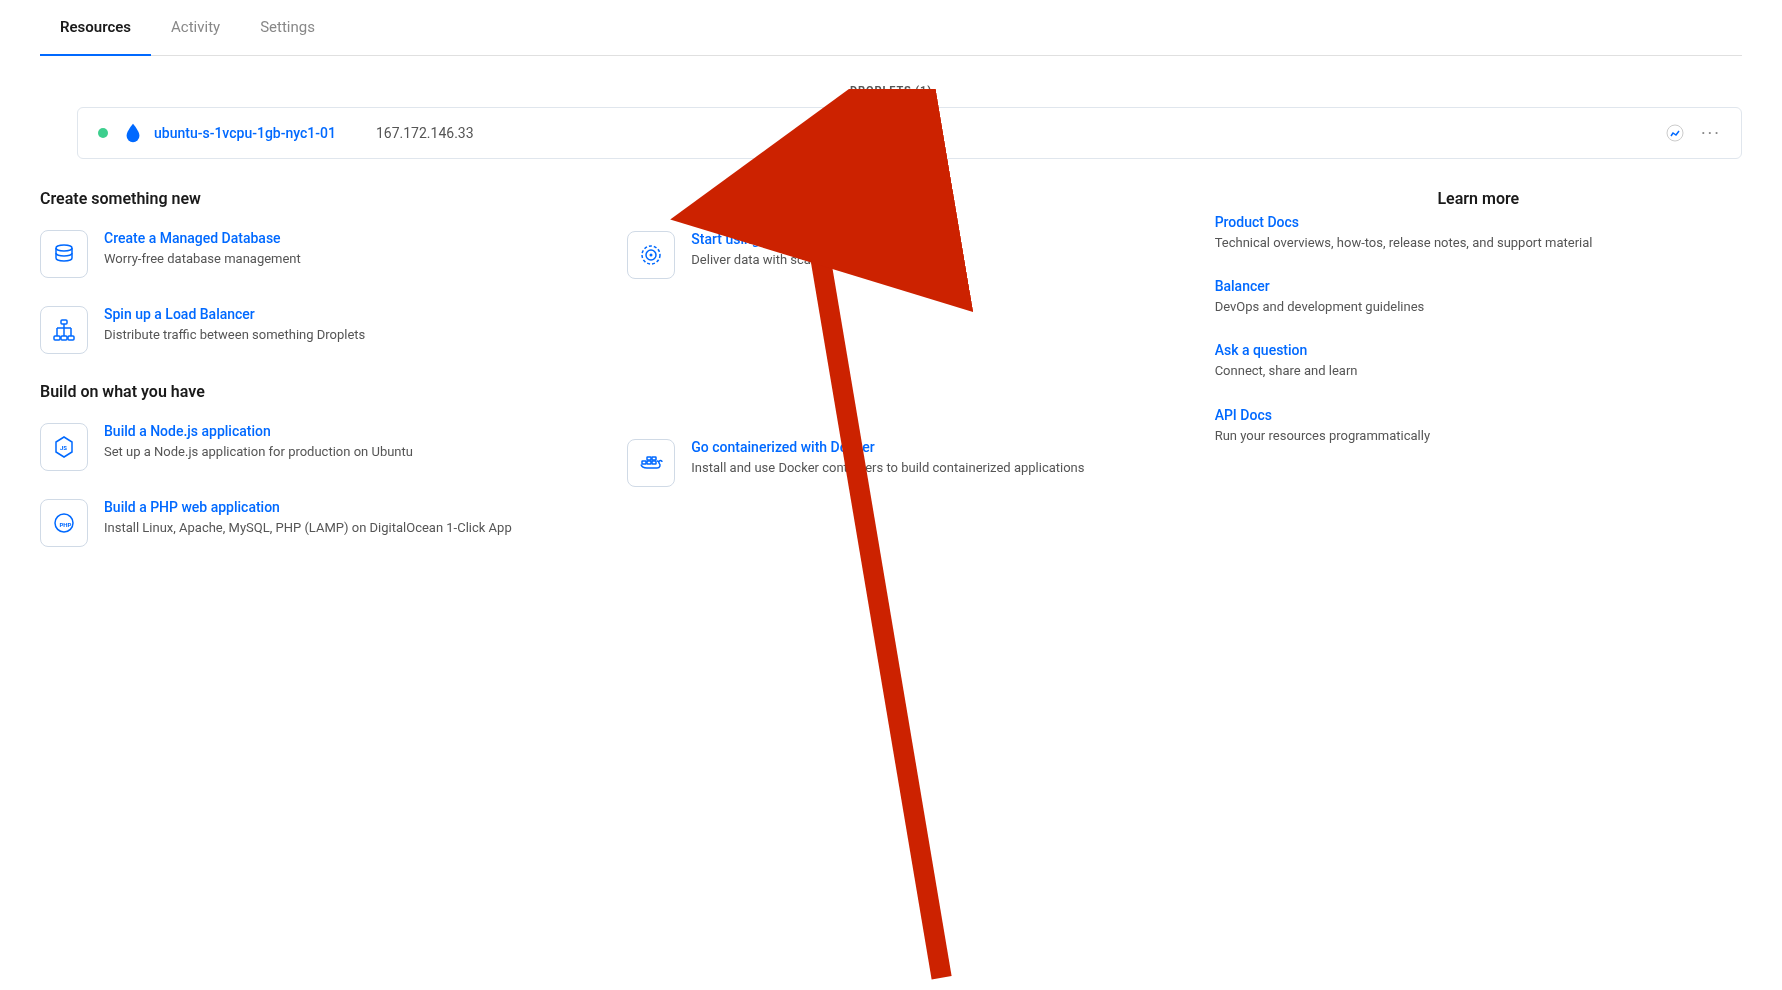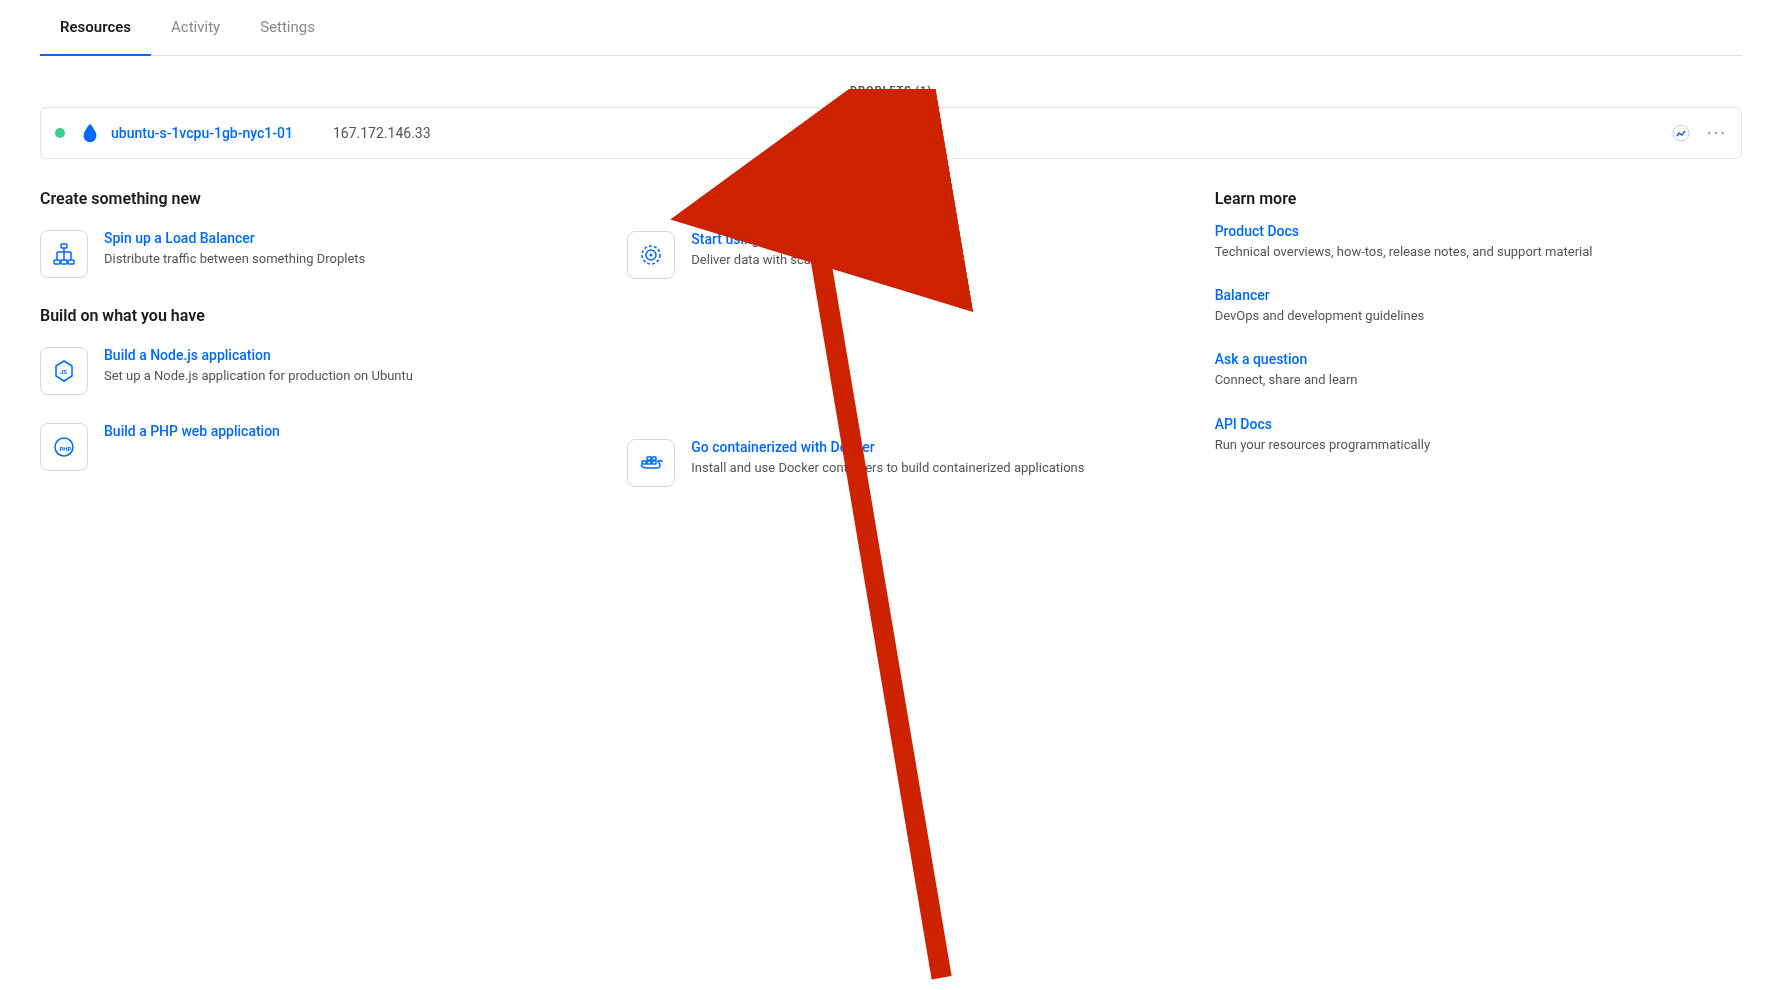--- a/index.html
+++ b/index.html
@@ -45,23 +45,24 @@
       text-transform: uppercase;
       margin-bottom: 10px;
       text-align: center;
     }
 
     .droplet-row {
       display: flex;
       align-items: center;
       border: 1px solid #e0e6ed;
       border-radius: 6px;
-      padding: 14px 14px;
+      padding: 14px 20px;
       margin-bottom: 30px;
       background: #fff;
+      margin-left: 37px;
     }
     .droplet-status-dot {
       width: 10px;
       height: 10px;
       border-radius: 50%;
       background: #3dcf8e;
       margin-right: 14px;
       flex-shrink: 0;
     }
     .droplet-icon {
@@ -146,21 +147,22 @@
       color: #555;
       font-size: 13px;
       line-height: 1.4;
     }
 
     
     .learn-more-title {
       font-size: 16px;
       font-weight: 600;
       color: #1a1a1a;
-      margin-bottom: 15px;
+      margin-bottom: 6px;
+      text-align: center;
     }
     .learn-item {
       margin-bottom: 26px;
     }
     .learn-link {
       color: #0069ff;
       font-size: 14px;
       font-weight: 500;
       cursor: pointer;
       margin-bottom: 4px;
@@ -216,20 +218,33 @@
     <div class="droplet-dots">···</div>
   </div>
 
   <div style="position:relative;">
     <div class="content-grid">
 
       <div>
 
         <div class="content-section-title">Create something new</div>
 
+        <div class="action-item">
+          <div class="action-icon-box">
+            <svg viewBox="0 0 24 24" fill="none" stroke="#0069ff" stroke-width="1.5">
+              <ellipse cx="12" cy="6" rx="8" ry="3"></ellipse>
+              <path d="M4 6v5c0 1.657 3.582 3 8 3s8-1.343 8-3V6"></path>
+              <path d="M4 11v5c0 1.657 3.582 3 8 3s8-1.343 8-3v-5"></path>
+            </svg>
+          </div>
+          <div>
+            <div class="action-text-title">Create a Managed Database</div>
+            <div class="action-text-desc">Worry-free database management</div>
+          </div>
+        </div>
 
         <div class="action-item">
           <div class="action-icon-box">
             <svg viewBox="0 0 24 24" fill="none" stroke="#0069ff" stroke-width="1.5">
               <rect x="9" y="2" width="6" height="4" rx="1"></rect>
               <rect x="2" y="18" width="6" height="4" rx="1"></rect>
               <rect x="9" y="18" width="6" height="4" rx="1"></rect>
               <rect x="16" y="18" width="6" height="4" rx="1"></rect>
               <line x1="12" y1="6" x2="12" y2="10"></line>
               <line x1="5" y1="10" x2="19" y2="10"></line>
@@ -261,20 +276,21 @@
 
         <div class="action-item">
           <div class="action-icon-box">
             <svg viewBox="0 0 24 24" fill="none" stroke="#0069ff" stroke-width="1.5">
               <circle cx="12" cy="12" r="9"></circle>
               <text x="7.5" y="15.5" font-size="6" fill="#0069ff" stroke="none" font-weight="bold">PHP</text>
             </svg>
           </div>
           <div>
             <div class="action-text-title">Build a PHP web application</div>
+            <div class="action-text-desc">Install Linux, Apache, MySQL, PHP (LAMP) on DigitalOcean 1-Click App</div>
           </div>
         </div>
       </div>
 
       <div style="padding-top: 42px;">
 
         <div class="action-item">
           <div class="action-icon-box">
             <svg viewBox="0 0 24 24" fill="none" stroke="#0069ff" stroke-width="1.5">
               <circle cx="12" cy="12" r="9" stroke="#0069ff" stroke-dasharray="3 2"></circle>

